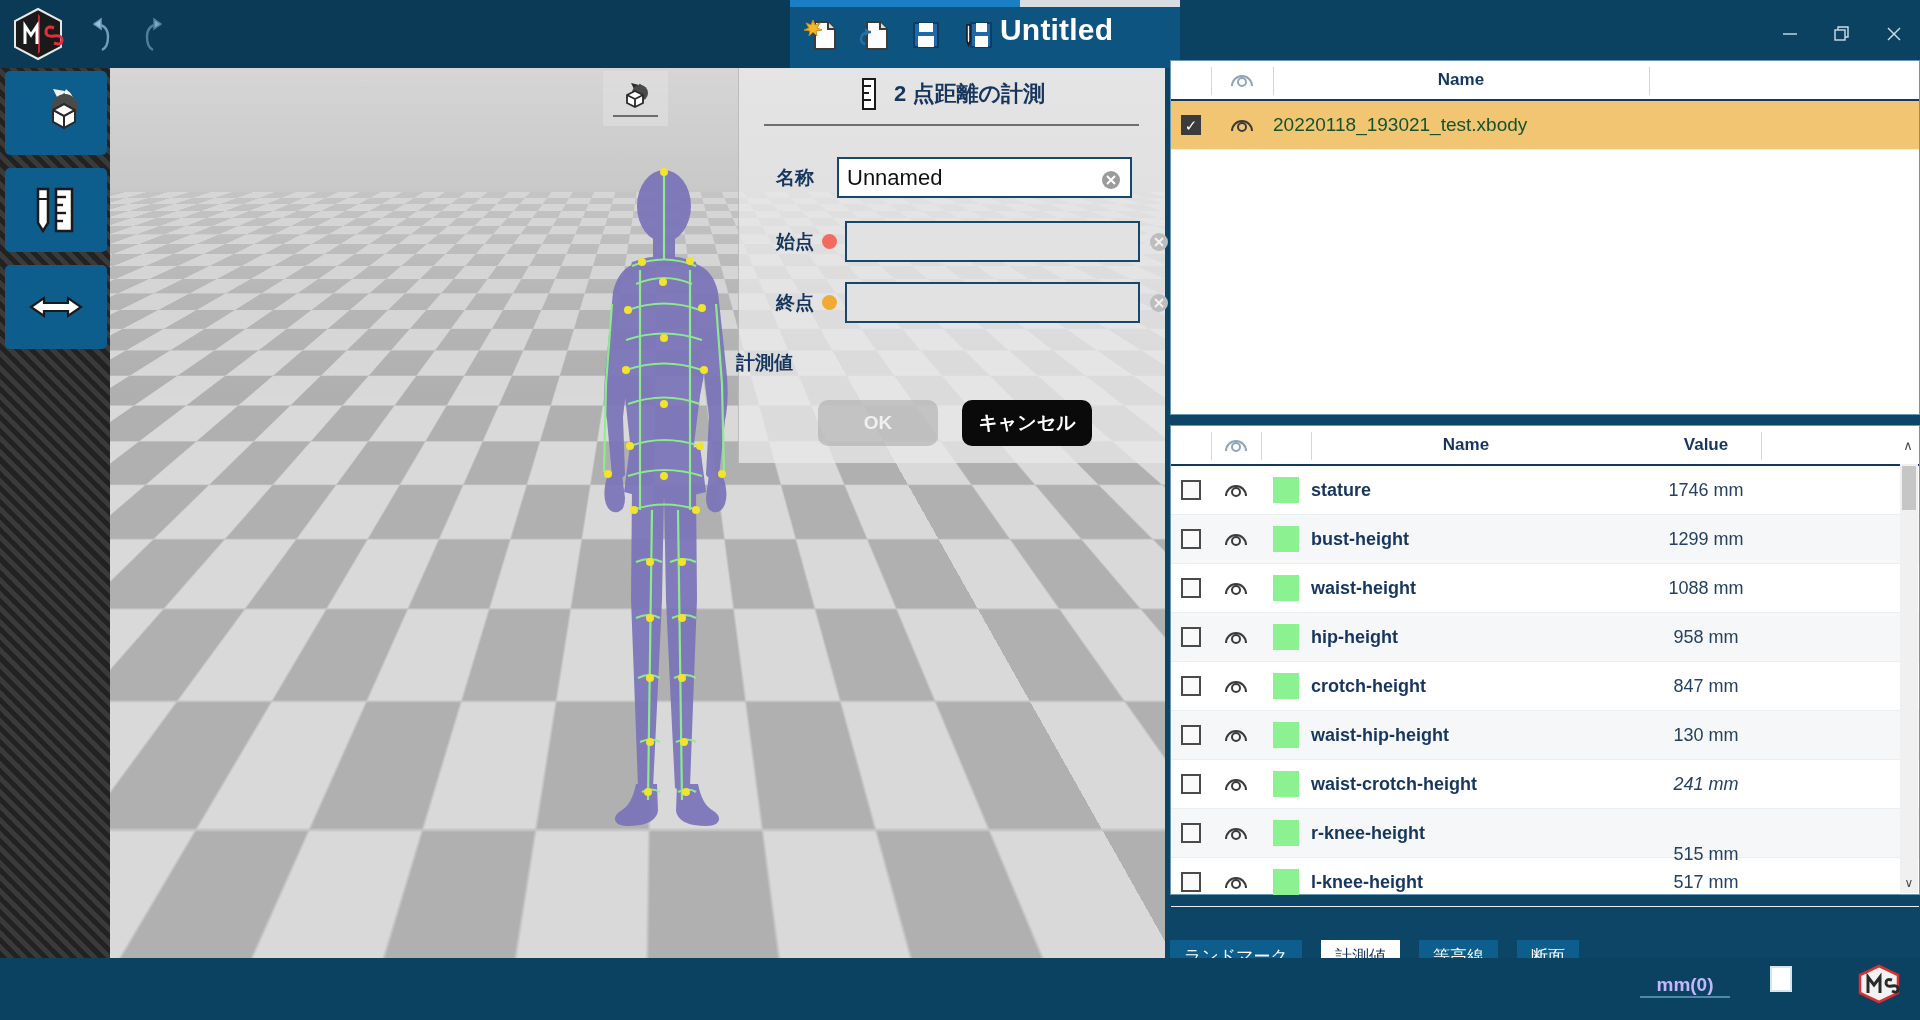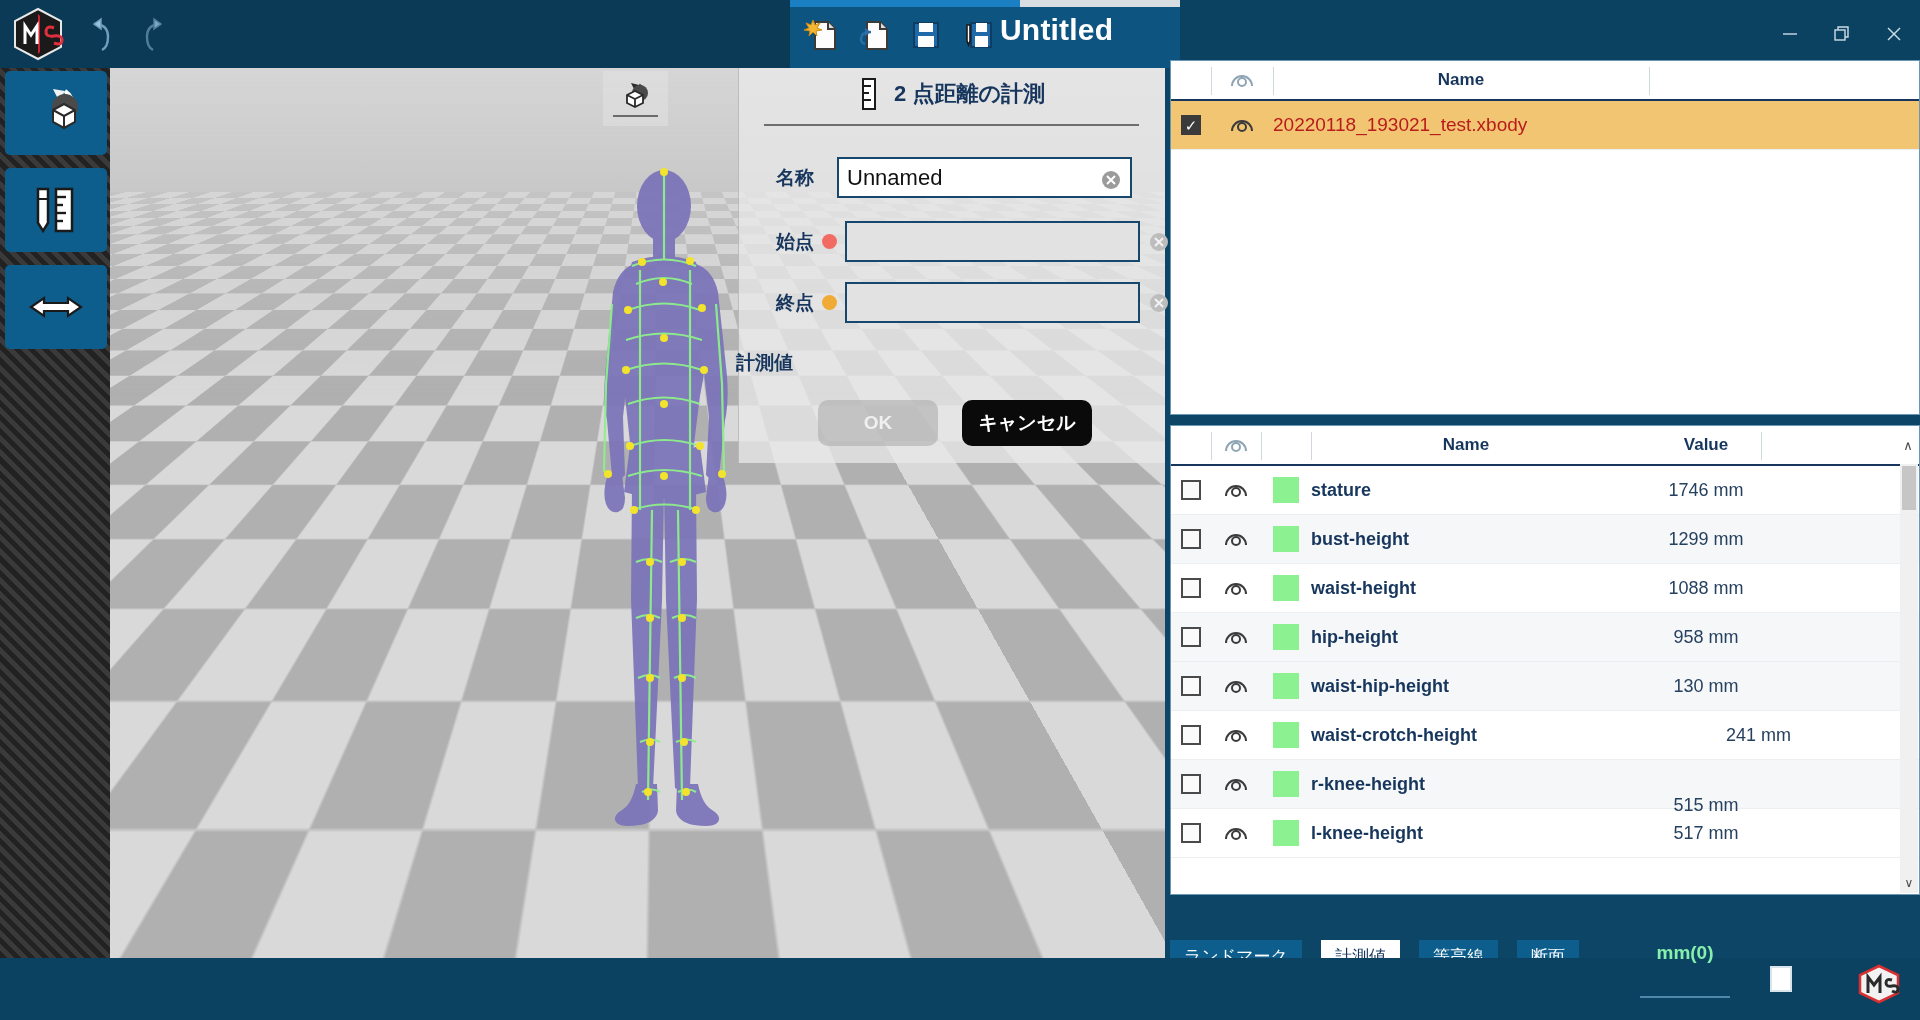--- a/index.html
+++ b/index.html
@@ -214,22 +214,22 @@
   }
   .tab.active { background: #ffffff; color: #17365d; }
 
   
   .statusbar {
     position: absolute; left: 0; bottom: 0; width: 1920px; height: 62px;
     background: #0b4261;
   }
   .unit-label {
     position: absolute; right: 190px; bottom: 22px;
-    font-size: 19px; font-weight: bold; color: #86efac;
-    border-bottom: 2px solid #4e89ac; padding-bottom: 32px; width: 90px; text-align: center;
+    font-size: 19px; font-weight: bold; color: #c4b5fd;
+    border-bottom: 2px solid #4e89ac; padding-bottom: 0; width: 90px; text-align: center;
   }
   .sb-box {
     position: absolute; right: 128px; bottom: 28px; width: 22px; height: 26px;
     border: 2px solid #d8e4eb; background: #ffffff; cursor: pointer;
   }
   .sb-logo { position: absolute; right: 18px; bottom: 16px; width: 46px; height: 40px; cursor: pointer; }
 </style>
 </head>
 <body>
 
@@ -520,21 +520,21 @@
       <div class="row sel">
         <div style="width:40px; display:flex; justify-content:center;">
           <span class="cb checked"></span>
         </div>
         <div style="width:62px; display:flex; justify-content:center;">
           <svg class="eye" viewBox="0 0 26 18">
             <path d="M3 15 a10 10 0 0 1 20 0" stroke="#3b3b3b" stroke-width="2" fill="none"></path>
             <circle cx="13" cy="11" r="4" stroke="#3b3b3b" stroke-width="2" fill="none"></circle>
           </svg>
         </div>
-        <div class="cell-name" style="color:#b91c1c; font-weight:normal; font-size:19px;text-align:center;">20220118_193021_test.xbody</div>
+        <div class="cell-name" style="color:#14532d; font-weight:normal; font-size:19px;text-align:center;">20220118_193021_test.xbody</div>
       </div>
     </div>
 
     <div class="panel-bottom">
       <div class="thead">
         <div style="width:40px"></div>
         <div style="width:50px; display:flex; justify-content:center;">
           <svg width="26" height="18" viewBox="0 0 26 18">
             <path d="M3 15 a10 10 0 0 1 20 0" stroke="#8fa5b5" stroke-width="2" fill="none"></path>
             <circle cx="13" cy="11" r="4" stroke="#8fa5b5" stroke-width="2" fill="none"></circle>
@@ -607,20 +607,36 @@
                 <path d="M3 15 a10 10 0 0 1 20 0" stroke="#3b3b3b" stroke-width="2" fill="none"></path>
                 <circle cx="13" cy="11" r="4" stroke="#3b3b3b" stroke-width="2" fill="none"></circle>
               </svg>
             </div>
             <div style="width:50px;display:flex;justify-content:center;">
               <span class="swatch" style="background:#8cf291"></span>
             </div>
             <div class="cell-name" style="width:310px;">hip-height</div>
             <div class="cell-val" style="width:170px;text-align:center;">958 mm</div>
           </div>
+          <div class="row">
+            <div style="width:40px;display:flex;justify-content:center;">
+              <span class="cb"></span>
+            </div>
+            <div style="width:50px;display:flex;justify-content:center;">
+              <svg class="eye" viewBox="0 0 26 18">
+                <path d="M3 15 a10 10 0 0 1 20 0" stroke="#3b3b3b" stroke-width="2" fill="none"></path>
+                <circle cx="13" cy="11" r="4" stroke="#3b3b3b" stroke-width="2" fill="none"></circle>
+              </svg>
+            </div>
+            <div style="width:50px;display:flex;justify-content:center;">
+              <span class="swatch" style="background:#8cf291"></span>
+            </div>
+            <div class="cell-name" style="width:310px;">crotch-height</div>
+            <div class="cell-val" style="width:170px;text-align:center;">847 mm</div>
+          </div>
           <div class="row alt">
             <div style="width:40px;display:flex;justify-content:center;">
               <span class="cb"></span>
             </div>
             <div style="width:50px;display:flex;justify-content:center;">
               <svg class="eye" viewBox="0 0 26 18">
                 <path d="M3 15 a10 10 0 0 1 20 0" stroke="#3b3b3b" stroke-width="2" fill="none"></path>
                 <circle cx="13" cy="11" r="4" stroke="#3b3b3b" stroke-width="2" fill="none"></circle>
               </svg>
             </div>
@@ -637,21 +653,21 @@
             <div style="width:50px;display:flex;justify-content:center;">
               <svg class="eye" viewBox="0 0 26 18">
                 <path d="M3 15 a10 10 0 0 1 20 0" stroke="#3b3b3b" stroke-width="2" fill="none"></path>
                 <circle cx="13" cy="11" r="4" stroke="#3b3b3b" stroke-width="2" fill="none"></circle>
               </svg>
             </div>
             <div style="width:50px;display:flex;justify-content:center;">
               <span class="swatch" style="background:#8cf291"></span>
             </div>
             <div class="cell-name" style="width:310px;">waist-crotch-height</div>
-            <div class="cell-val" style="width:170px;text-align:right;">241 mm</div>
+            <div class="cell-val" style="width:170px;text-align:center;font-style:italic;">241 mm</div>
           </div>
           <div class="row alt">
             <div style="width:40px;display:flex;justify-content:center;">
               <span class="cb"></span>
             </div>
             <div style="width:50px;display:flex;justify-content:center;">
               <svg class="eye" viewBox="0 0 26 18">
                 <path d="M3 15 a10 10 0 0 1 20 0" stroke="#3b3b3b" stroke-width="2" fill="none"></path>
                 <circle cx="13" cy="11" r="4" stroke="#3b3b3b" stroke-width="2" fill="none"></circle>
               </svg>

